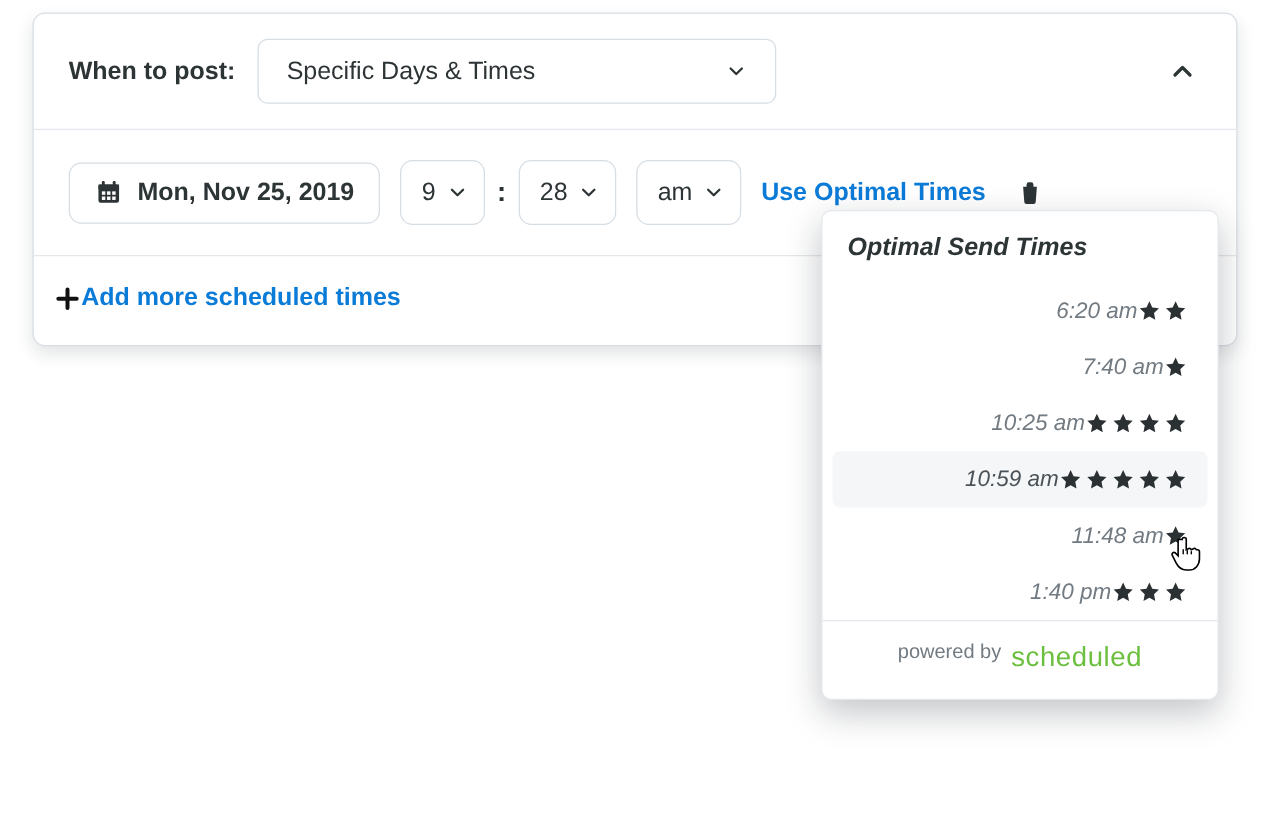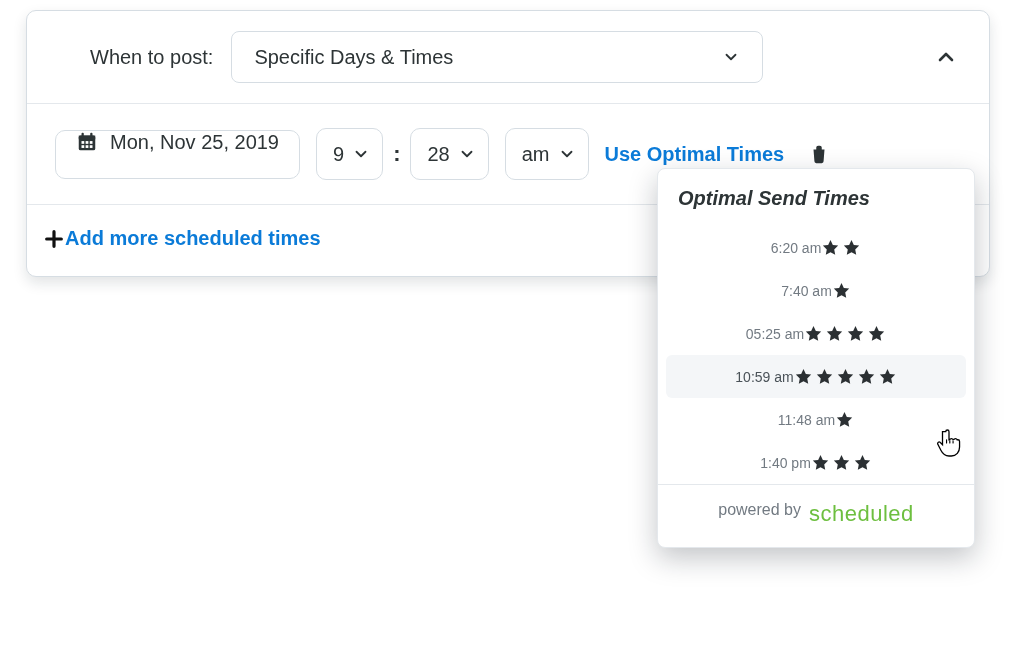--- a/index.html
+++ b/index.html
@@ -39,38 +39,37 @@
     padding: 20px 28px;
   }
   .card-header {
     display: flex;
     align-items: center;
     gap: 18px;
     border-bottom: 1px solid var(--border-light);
   }
   .when-label {
     font-size: 20px;
-    font-weight: 400;
-    margin-left: 35px;
+    font-weight: 700;
   }
   .select-pill {
     flex: 0 0 auto;
     display: flex;
     align-items: center;
     justify-content: space-between;
     gap: 18px;
     height: 52px;
     padding: 0 22px;
     border: 1px solid var(--border);
     border-radius: 8px;
     font-size: 20px;
     color: var(--text-dark);
     cursor: pointer;
   }
-  .select-pill.wide { width: 532px; }
+  .select-pill.wide { width: 415px; }
   .chev {
     width: 18px; height: 18px; flex-shrink: 0;
   }
   .header-collapse {
     margin-left: auto;
     width: 30px; height: 30px;
     display: flex; align-items: center; justify-content: center;
     cursor: pointer;
     color: var(--text-dark);
   }
@@ -80,26 +79,27 @@
     align-items: center;
     gap: 16px;
     border-bottom: 1px solid var(--border-light);
     padding-top: 24px;
     padding-bottom: 24px;
   }
   .date-pill {
     height: 49px;
     padding: 0 20px;
     display: flex;
-    align-items: flex-start;
+    align-items: center;
     gap: 12px;
     border: 1px solid var(--border);
     border-radius: 10px;
     font-size: 20px;
     cursor: pointer;
+    font-weight: bold;
   }
   .small-select {
     height: 52px;
     padding: 0 12px 0 16px;
     border: 1px solid var(--border);
     border-radius: 10px;
     display: flex;
     align-items: center;
     gap: 8px;
     font-size: 20px;
@@ -157,27 +157,28 @@
   .popover-title {
     font-size: 20px;
     font-weight: 700;
     padding: 18px 20px 16px 20px;
     font-style: italic;
   }
   .time-list { }
   .time-row {
     display: flex;
     align-items: center;
-    justify-content: center;
+    justify-content: flex-end;
     padding: 12px 16px;
-    font-size: 14px;
+    font-size: 18px;
     color: var(--text-muted);
     cursor: pointer;
     border-radius: 6px;
     margin: 0 8px;
+    font-style: italic;
   }
   .time-row.highlight {
     background: var(--bg-highlight);
     color: #4a5258;
   }
   .stars {
     display: flex;
     gap: 2px;
   }
   .star {
@@ -330,21 +331,21 @@
       </div>
       <div class="time-row">
         <span>7:40 am</span>
         <span class="stars">
           <svg class="star">
             <use href="#star"></use>
           </svg>
         </span>
       </div>
       <div class="time-row">
-        <span>05:25 am</span>
+        <span>10:25 am</span>
         <span class="stars">
           <svg class="star">
             <use href="#star"></use>
           </svg>
           <svg class="star">
             <use href="#star"></use>
           </svg>
           <svg class="star">
             <use href="#star"></use>
           </svg>

